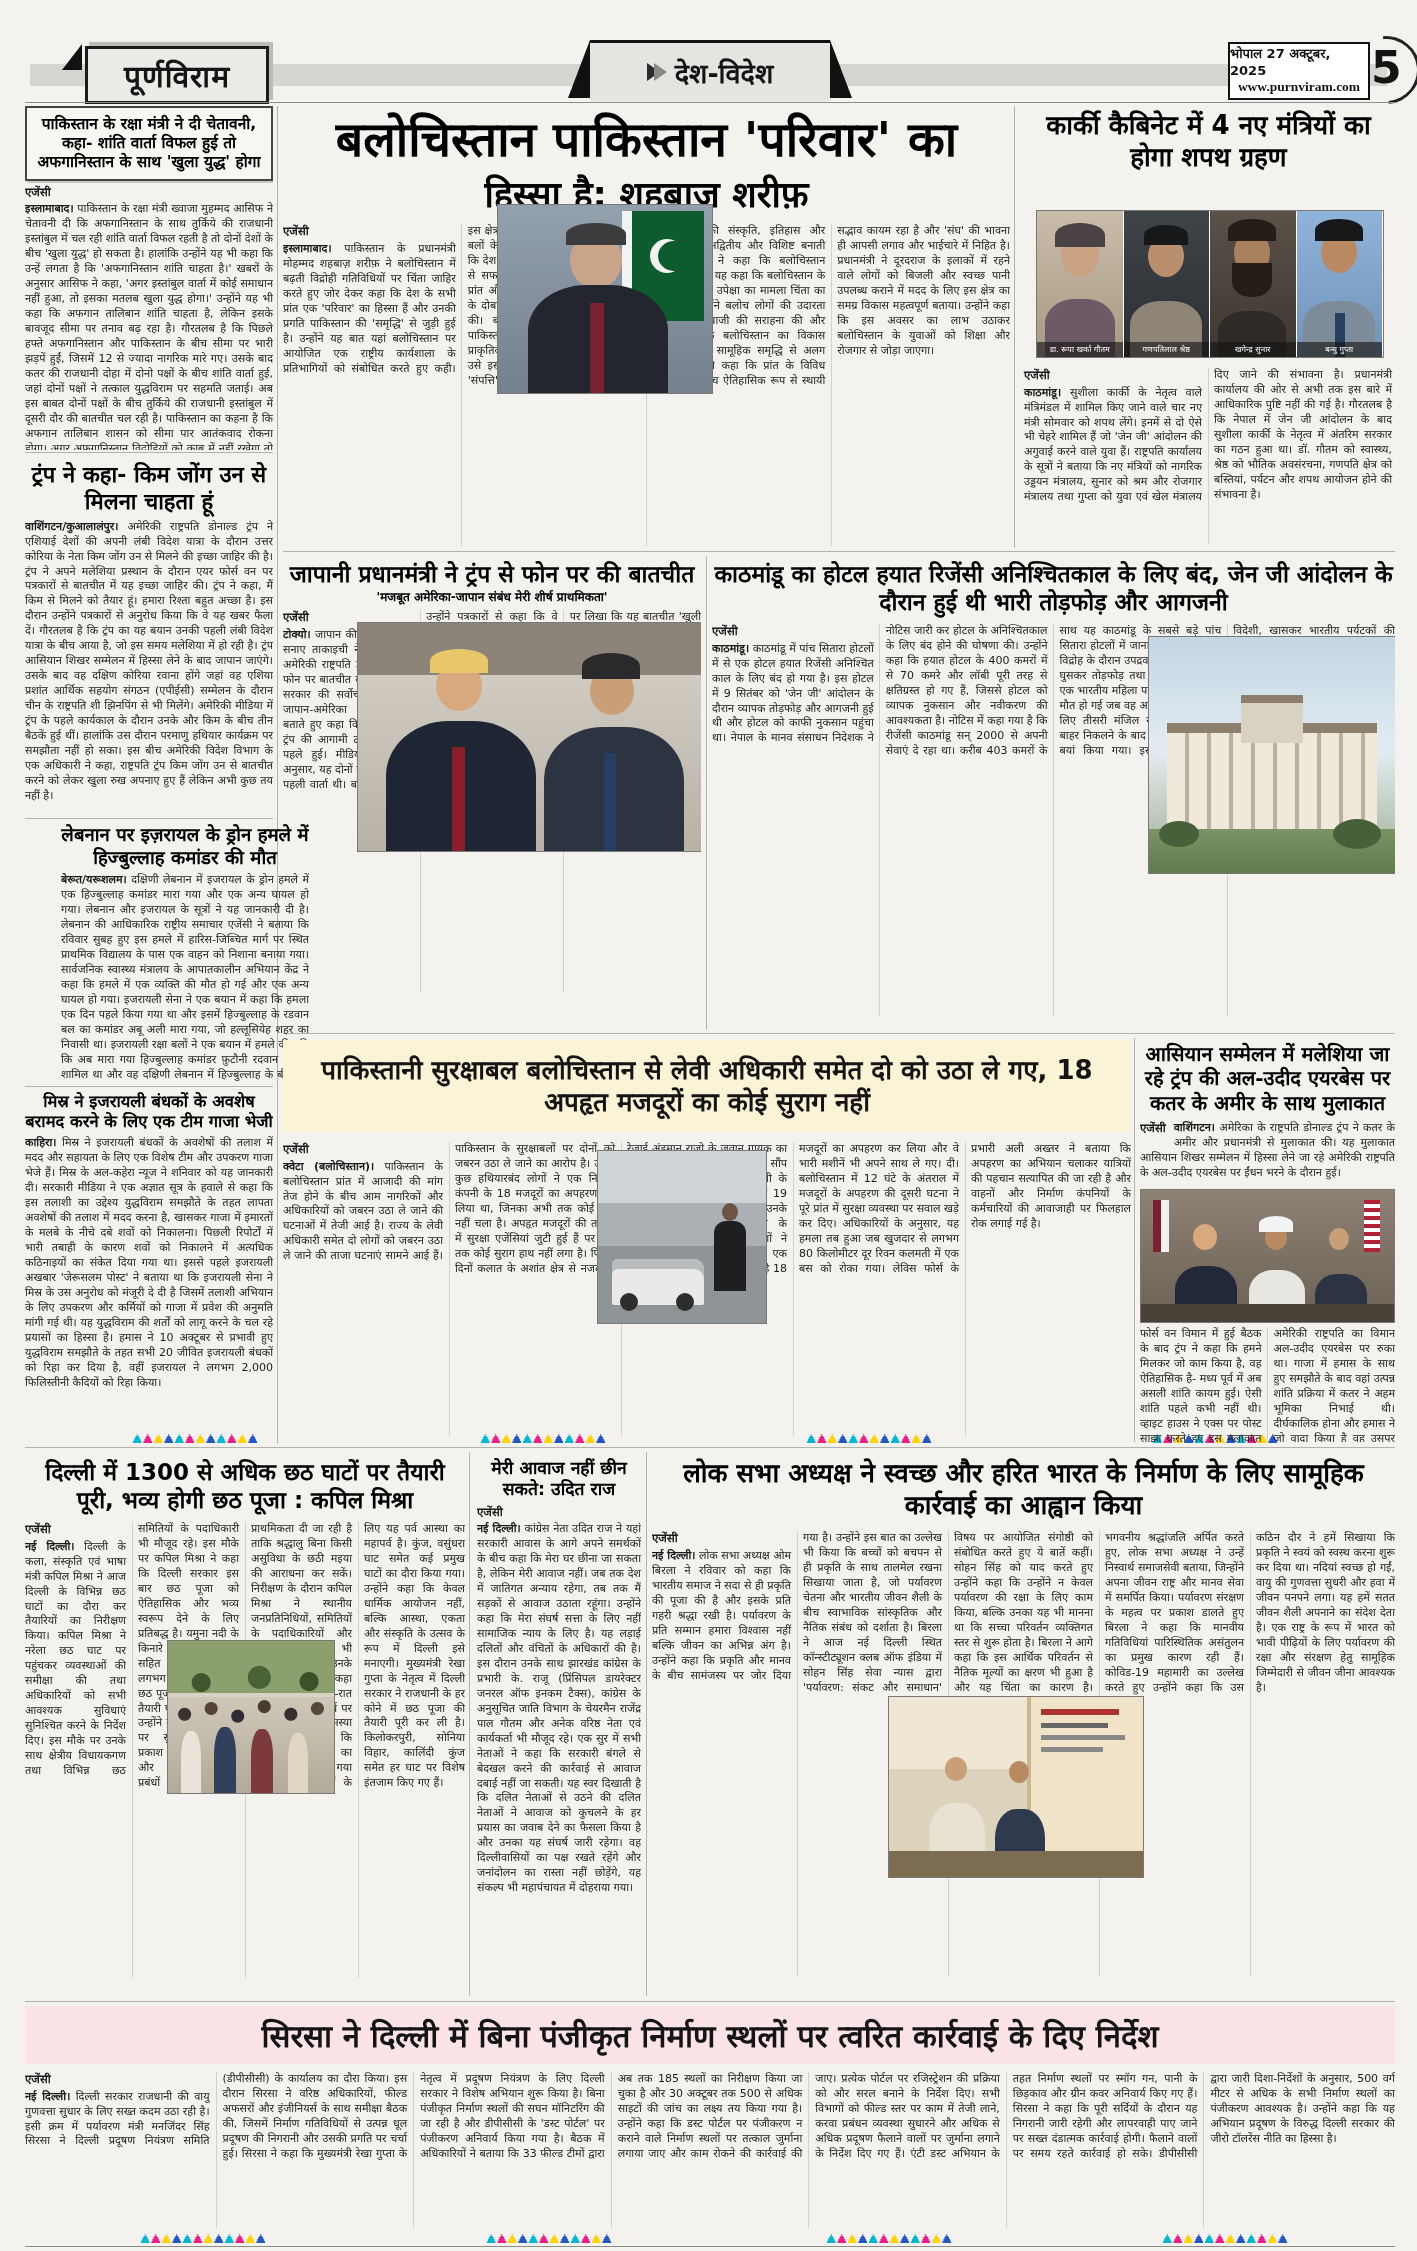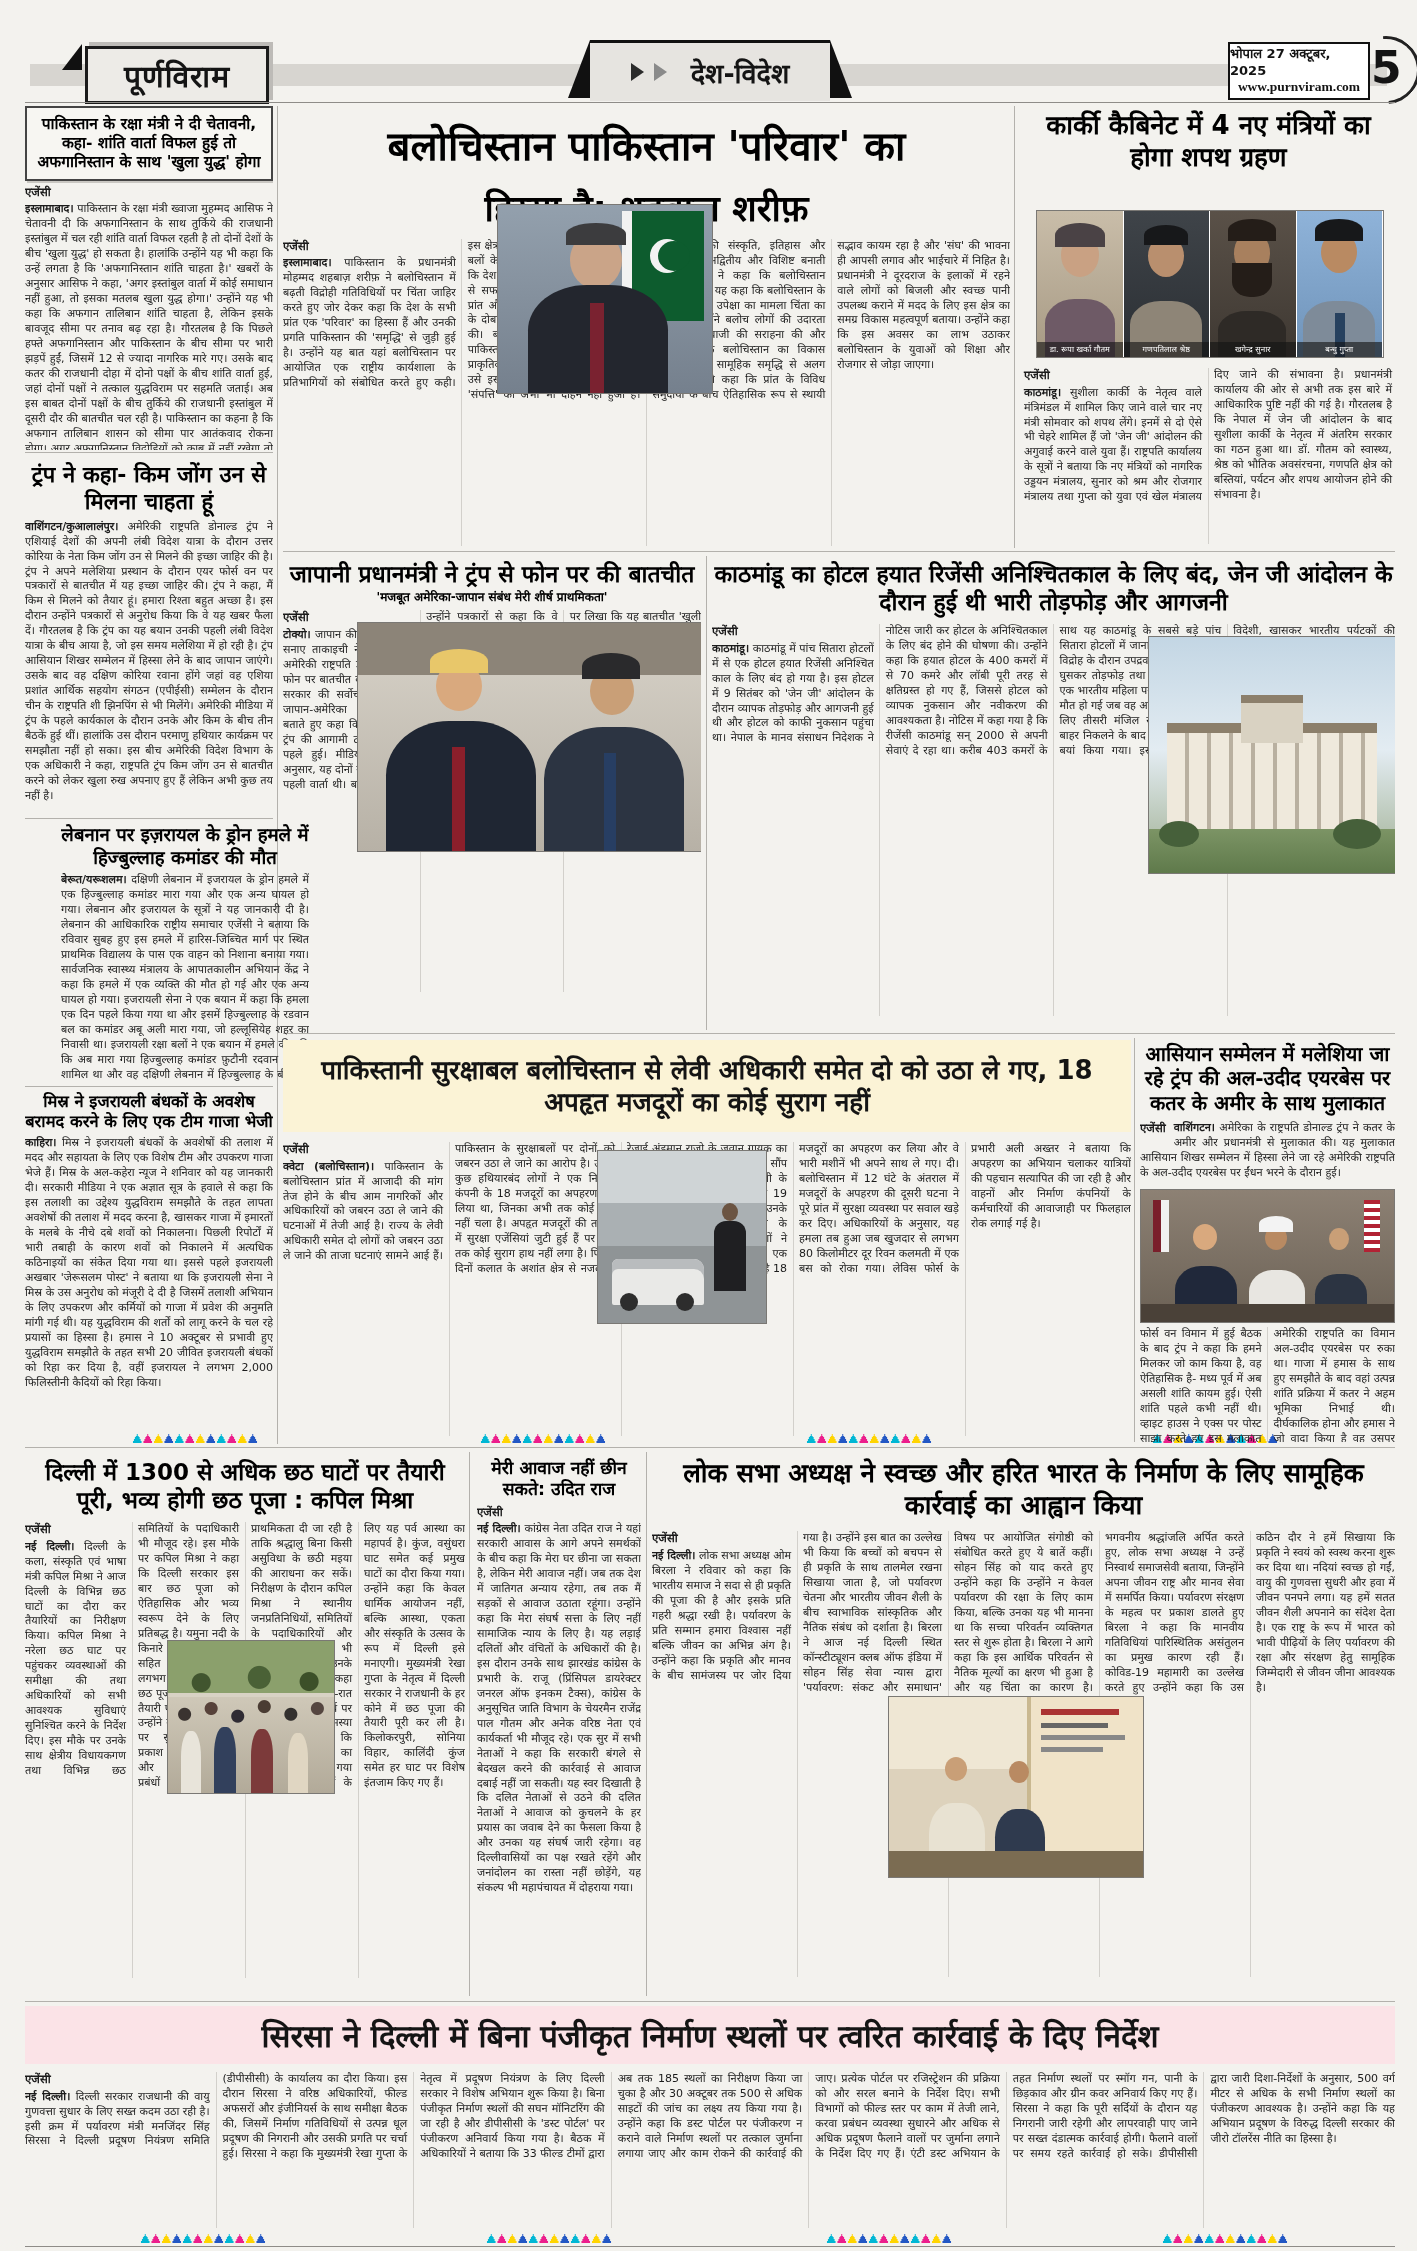--- a/index.html
+++ b/index.html
@@ -2,21 +2,21 @@
 <html lang="hi"><head>
 <meta charset="utf-8">
 <style>
   html,body{margin:0;padding:0;}
   body{background:#dcdad6;font-family:"DejaVu Sans","Liberation Sans",sans-serif;}
   #page{position:relative;width:1417px;height:2251px;background:#f3f2ee;margin:0 auto;overflow:hidden;color:#141414;}
   
   .ribbon{position:absolute;background:#d7d5d0;}
   .hdr-box{position:absolute;display:flex;align-items:center;justify-content:center;font-weight:700;}
   .logo-box{border:3px solid #1b1b1b;background:#edebe7;box-shadow:4px -4px 0 #bdbbb7;font-size:30px;letter-spacing:1px;}
-  .section-box{background:#e6e4e0;border-top:3px solid #111;font-size:27px;gap:24px;}
+  .section-box{background:#e6e4e0;border-top:3px solid #111;font-size:27px;gap:8px;}
   .tri-black{width:0;height:0;border-style:solid;position:absolute;}
   .date-box{position:absolute;background:#fff;border:2px solid #111;display:flex;flex-direction:column;align-items:center;justify-content:center;line-height:1.25;}
   .date-line{font-weight:700;font-size:13px;}
   .site-line{font-weight:700;font-size:13.5px;font-family:"Liberation Serif",serif;}
   .page-num{position:absolute;font-weight:700;font-size:44px;line-height:1;}
   .page-num-arc{position:absolute;width:62px;height:62px;border:3px solid #222;border-radius:50%;border-left-color:transparent;border-bottom-color:transparent;transform:rotate(40deg);}
   
   .vrule{position:absolute;width:1px;background:#b3b1ac;}
   .hrule{position:absolute;height:1px;background:#b3b1ac;}
   .tri-strip{position:absolute;height:9px;width:126px;
@@ -128,21 +128,21 @@
 
   <section class="article" style="left:25px;top:1092px;width:248px;height:352px;">
     <h2 class="hl" style="font-size:16.5px;">मिस्र ने इजरायली बंधकों के अवशेष बरामद करने के लिए एक टीम गाजा भेजी</h2>
     <div class="body" style="height:296px;">
       <b class="dl">काहिरा।</b>
       <span>मिस्र ने इजरायली बंधकों के अवशेषों की तलाश में मदद और सहायता के लिए एक विशेष टीम और उपकरण गाजा भेजे हैं। मिस्र के अल-कहेरा न्यूज ने शनिवार को यह जानकारी दी। सरकारी मीडिया ने एक अज्ञात सूत्र के हवाले से कहा कि इस तलाशी का उद्देश्य युद्धविराम समझौते के तहत लापता अवशेषों की तलाश में मदद करना है, खासकर गाजा में इमारतों के मलबे के नीचे दबे शवों को निकालना। पिछली रिपोर्टों में भारी तबाही के कारण शवों को निकालने में अत्यधिक कठिनाइयों का संकेत दिया गया था। इससे पहले इजरायली अखबार 'जेरूसलम पोस्ट' ने बताया था कि इजरायली सेना ने मिस्र के उस अनुरोध को मंजूरी दे दी है जिसमें तलाशी अभियान के लिए उपकरण और कर्मियों को गाजा में प्रवेश की अनुमति मांगी गई थी। यह युद्धविराम की शर्तों को लागू करने के चल रहे प्रयासों का हिस्सा है। हमास ने 10 अक्टूबर से प्रभावी हुए युद्धविराम समझौते के तहत सभी 20 जीवित इजरायली बंधकों को रिहा कर दिया है, वहीं इजरायल ने लगभग 2,000 फिलिस्तीनी कैदियों को रिहा किया।</span>
     </div>
   </section>
 
   <section class="article" style="left:283px;top:106px;width:727px;height:440px;">
-    <h1 class="hl" style="font-size:40px;margin:16px;text-align:center;">बलोचिस्तान पाकिस्तान 'परिवार' का</h1>
+    <h1 class="hl" style="font-size:48px;margin:4px;text-align:center;">बलोचिस्तान पाकिस्तान 'परिवार' का</h1>
     <h1 class="hl" style="font-size:36px;margin:0 0 8px;">हिस्सा है:  शहबाज़ शरीफ़</h1>
     <div class="body cols4" style="height:330px;">
       <div class="byline">एजेंसी</div>
       <b class="dl">इस्लामाबाद।</b>
       <span>पाकिस्तान के प्रधानमंत्री मोहम्मद शहबाज़ शरीफ़ ने बलोचिस्तान में बढ़ती विद्रोही गतिविधियों पर चिंता जाहिर करते हुए जोर देकर कहा कि देश के सभी प्रांत एक 'परिवार' का हिस्सा हैं और उनकी प्रगति पाकिस्तान की 'समृद्धि' से जुड़ी हुई है। उन्होंने यह बात यहां बलोचिस्तान पर आयोजित एक राष्ट्रीय कार्यशाला के प्रतिभागियों को संबोधित करते हुए कही। इस क्षेत्र में शांति बनाए रखने के लिए सुरक्षा बलों के बलिदानों को याद करते हुए कहा कि देश ने 2018 में विद्रोहियों का पूरी तरह से सफाया कर दिया था। हालांकि उन्होंने प्रांत और अन्य क्षेत्रों में विदेशी गतिविधियों के दोबारा शुरू होने पर गहरी चिंता जाहिर की। बलोचिस्तान क्षेत्रफल की दृष्टि से पाकिस्तान का सबसे बड़ा प्रांत है। यह अपार प्राकृतिक संसाधनों से नवाजा गया है, लेकिन उसे इस बात का अफसोस है कि इसकी 'संपत्ति' का अभी भी दोहन नहीं हुआ है। बलोचिस्तान की संस्कृति, इतिहास और परंपराएं इसे अद्वितीय और विशिष्ट बनाती हैं। प्रधानमंत्री ने कहा कि बलोचिस्तान हालांकि उन्होंने यह कहा कि बलोचिस्तान के प्रति एजेंसी की उपेक्षा का मामला चिंता का विषय है। उन्होंने बलोच लोगों की उदारता और मेहमाननवाजी की सराहना की और जोर दिया कि बलोचिस्तान का विकास पाकिस्तान की सामूहिक समृद्धि से अलग नहीं है। उन्होंने कहा कि प्रांत के विविध समुदायों के बीच ऐतिहासिक रूप से स्थायी सद्भाव कायम रहा है और 'संघ' की भावना ही आपसी लगाव और भाईचारे में निहित है। प्रधानमंत्री ने दूरदराज के इलाकों में रहने वाले लोगों को बिजली और स्वच्छ पानी उपलब्ध कराने में मदद के लिए इस क्षेत्र का समग्र विकास महत्वपूर्ण बताया। उन्होंने कहा कि इस अवसर का लाभ उठाकर बलोचिस्तान के युवाओं को शिक्षा और रोजगार से जोड़ा जाएगा।</span>
     </div>
 
     <div class="photo" style="left:214px;top:98px;width:214px;height:188px;background:linear-gradient(#93a0ad,#75808d);">
       <div class="ph-abs" style="right:8px;top:6px;width:72px;height:110px;background:#0d5c2e;border-left:10px solid #f2f2f2;">
         <div class="ph-abs" style="left:18px;top:28px;width:34px;height:34px;border-radius:50%;background:#f2f2f2;"></div>

